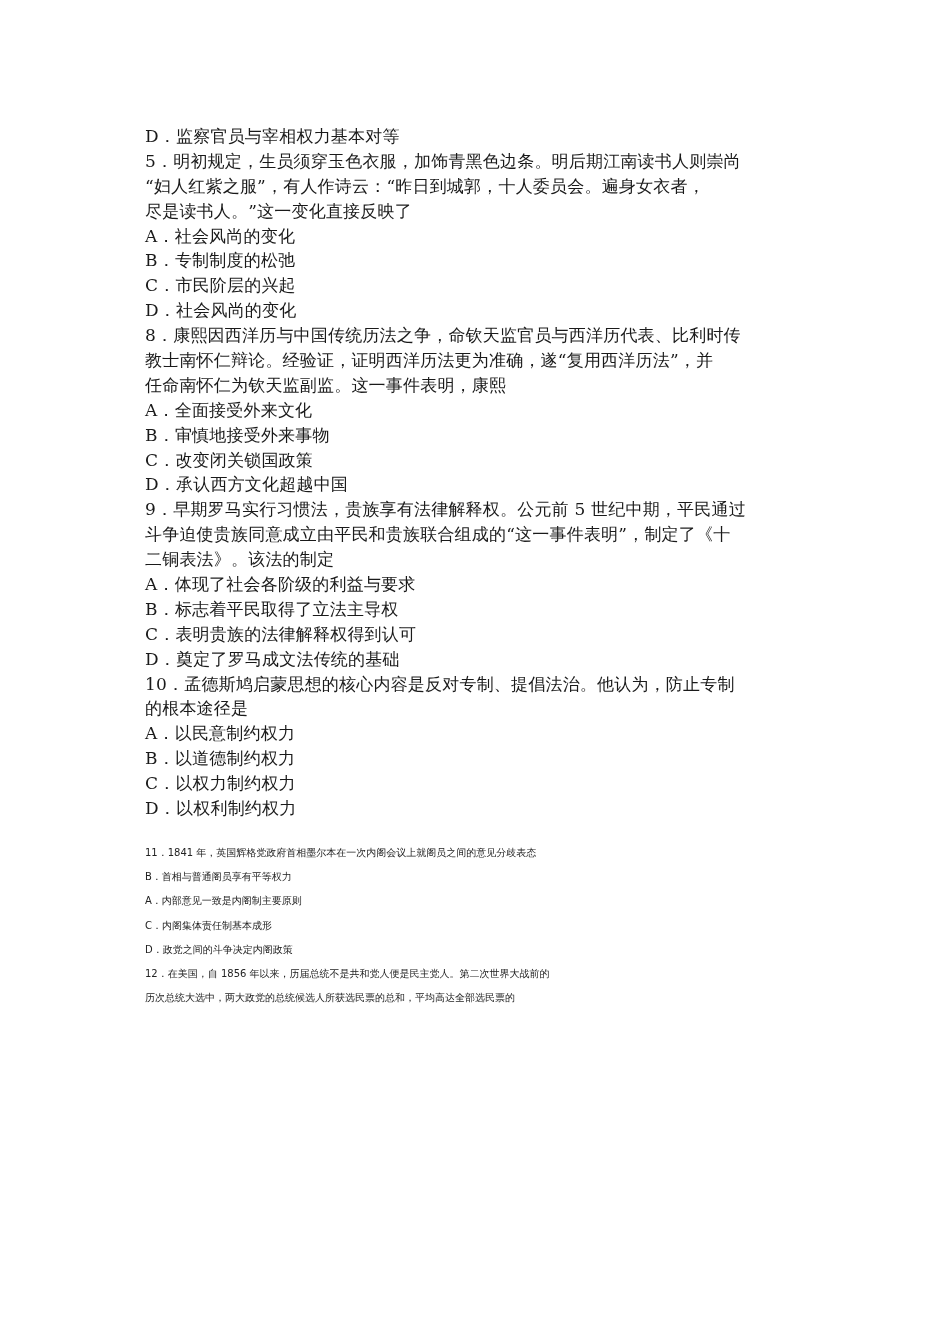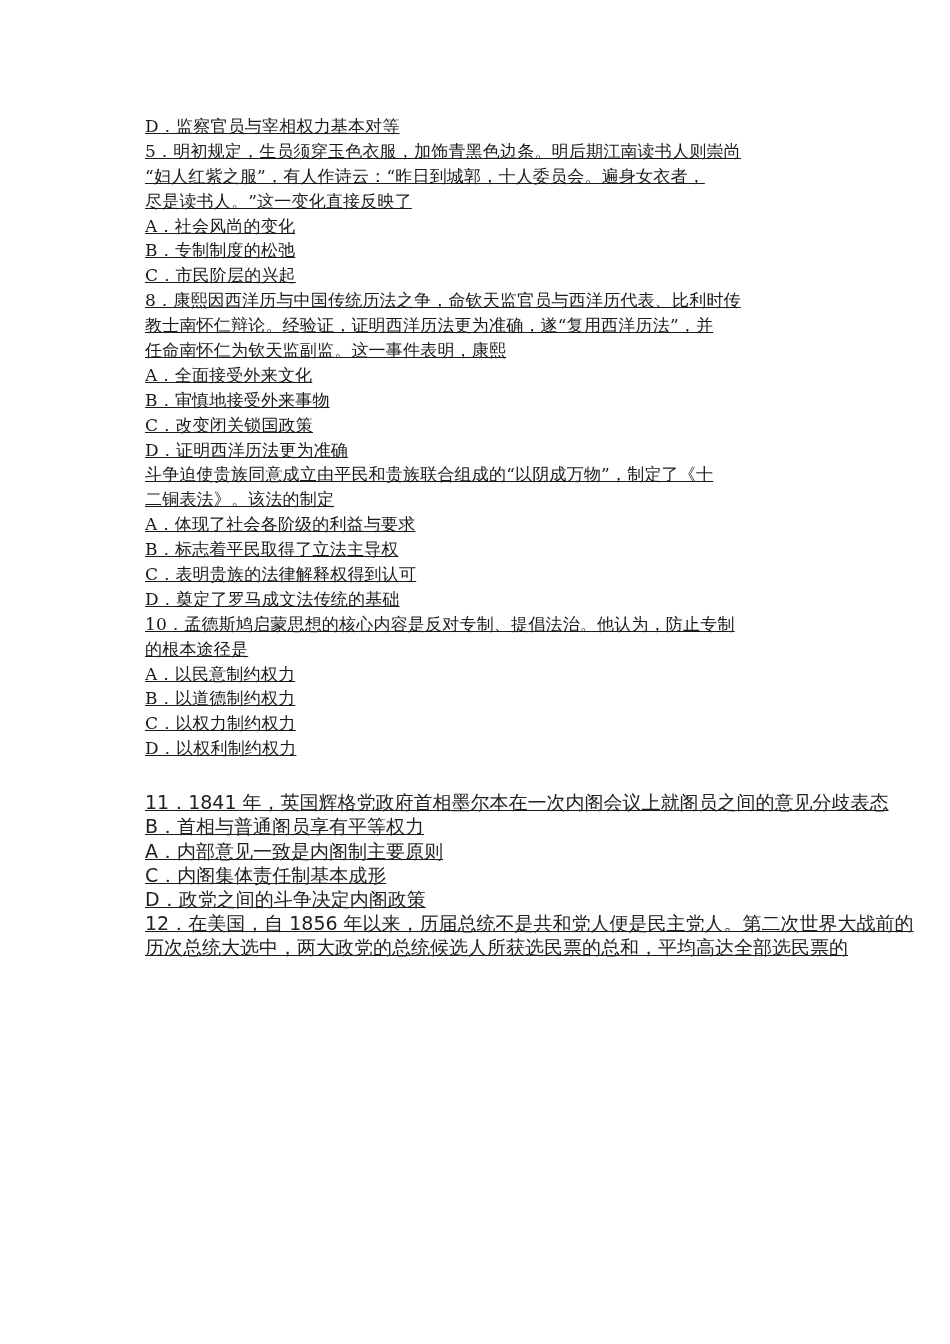--- a/index.html
+++ b/index.html
@@ -1,54 +1,56 @@
 <!DOCTYPE html>
 <html><head>
 <meta charset="utf-8">
 <style>
   html, body { margin: 0; padding: 0; background: #ffffff; }
   body { width: 950px; height: 1344px; position: relative; overflow: hidden; }
-  .page { position: absolute; left: 145px; top: 114px; width: 665px; color: #1a1a1a; text-decoration: underline; }
+  .page { position: absolute; left: 145px; top: 124px; width: 665px; color: #1a1a1a; }
   .block1 { font-family: "DejaVu Serif", "Liberation Serif", serif; font-size: 17px; line-height: 24.9px; letter-spacing: 0.2px; }
   .block1 .line { white-space: nowrap; height: 24.9px; }
-  .block2 { margin-top: 29px; font-family: "DejaVu Sans", "Liberation Sans", sans-serif; font-size: 19px; line-height: 24.2px; color: #222; }
+  .block2 { margin-top: 20px; font-family: "DejaVu Sans", "Liberation Sans", sans-serif; font-size: 10px; line-height: 24.2px; color: #222; }
   .block2 .line { white-space: nowrap; }
   .q { display: block; }
 </style>
 </head>
 <body>
 
 <div class="page">
   <div class="block1">
     <div class="q">
       <div class="line">D．监察官员与宰相权力基本对等</div>
     </div>
 
 
     <div class="q">
       <div class="line">5．明初规定，生员须穿玉色衣服，加饰青黑色边条。明后期江南读书人则崇尚</div>
       <div class="line">“妇人红紫之服”，有人作诗云：“昨日到城郭，十人委员会。遍身女衣者，</div>
       <div class="line">尽是读书人。”这一变化直接反映了</div>
       <div class="line">A．社会风尚的变化</div>
       <div class="line">B．专制制度的松弛</div>
       <div class="line">C．市民阶层的兴起</div>
+      <div class="line">D．社会风尚的变化</div>
     </div>
 
     <div class="q">
       <div class="line">8．康熙因西洋历与中国传统历法之争，命钦天监官员与西洋历代表、比利时传</div>
       <div class="line">教士南怀仁辩论。经验证，证明西洋历法更为准确，遂“复用西洋历法”，并</div>
       <div class="line">任命南怀仁为钦天监副监。这一事件表明，康熙</div>
       <div class="line">A．全面接受外来文化</div>
       <div class="line">B．审慎地接受外来事物</div>
       <div class="line">C．改变闭关锁国政策</div>
-      <div class="line">D．证明西洋历法更为准确</div>
+      <div class="line">D．承认西方文化超越中国</div>
     </div>
 
     <div class="q">
-      <div class="line">斗争迫使贵族同意成立由平民和贵族联合组成的“以阴成万物”，制定了《十</div>
+      <div class="line">9．早期罗马实行习惯法，贵族享有法律解释权。公元前 5 世纪中期，平民通过</div>
+      <div class="line">斗争迫使贵族同意成立由平民和贵族联合组成的“这一事件表明”，制定了《十</div>
       <div class="line">二铜表法》。该法的制定</div>
       <div class="line">A．体现了社会各阶级的利益与要求</div>
       <div class="line">B．标志着平民取得了立法主导权</div>
       <div class="line">C．表明贵族的法律解释权得到认可</div>
       <div class="line">D．奠定了罗马成文法传统的基础</div>
     </div>
 
     <div class="q">
       <div class="line">10．孟德斯鸠启蒙思想的核心内容是反对专制、提倡法治。他认为，防止专制</div>
       <div class="line">的根本途径是</div>

